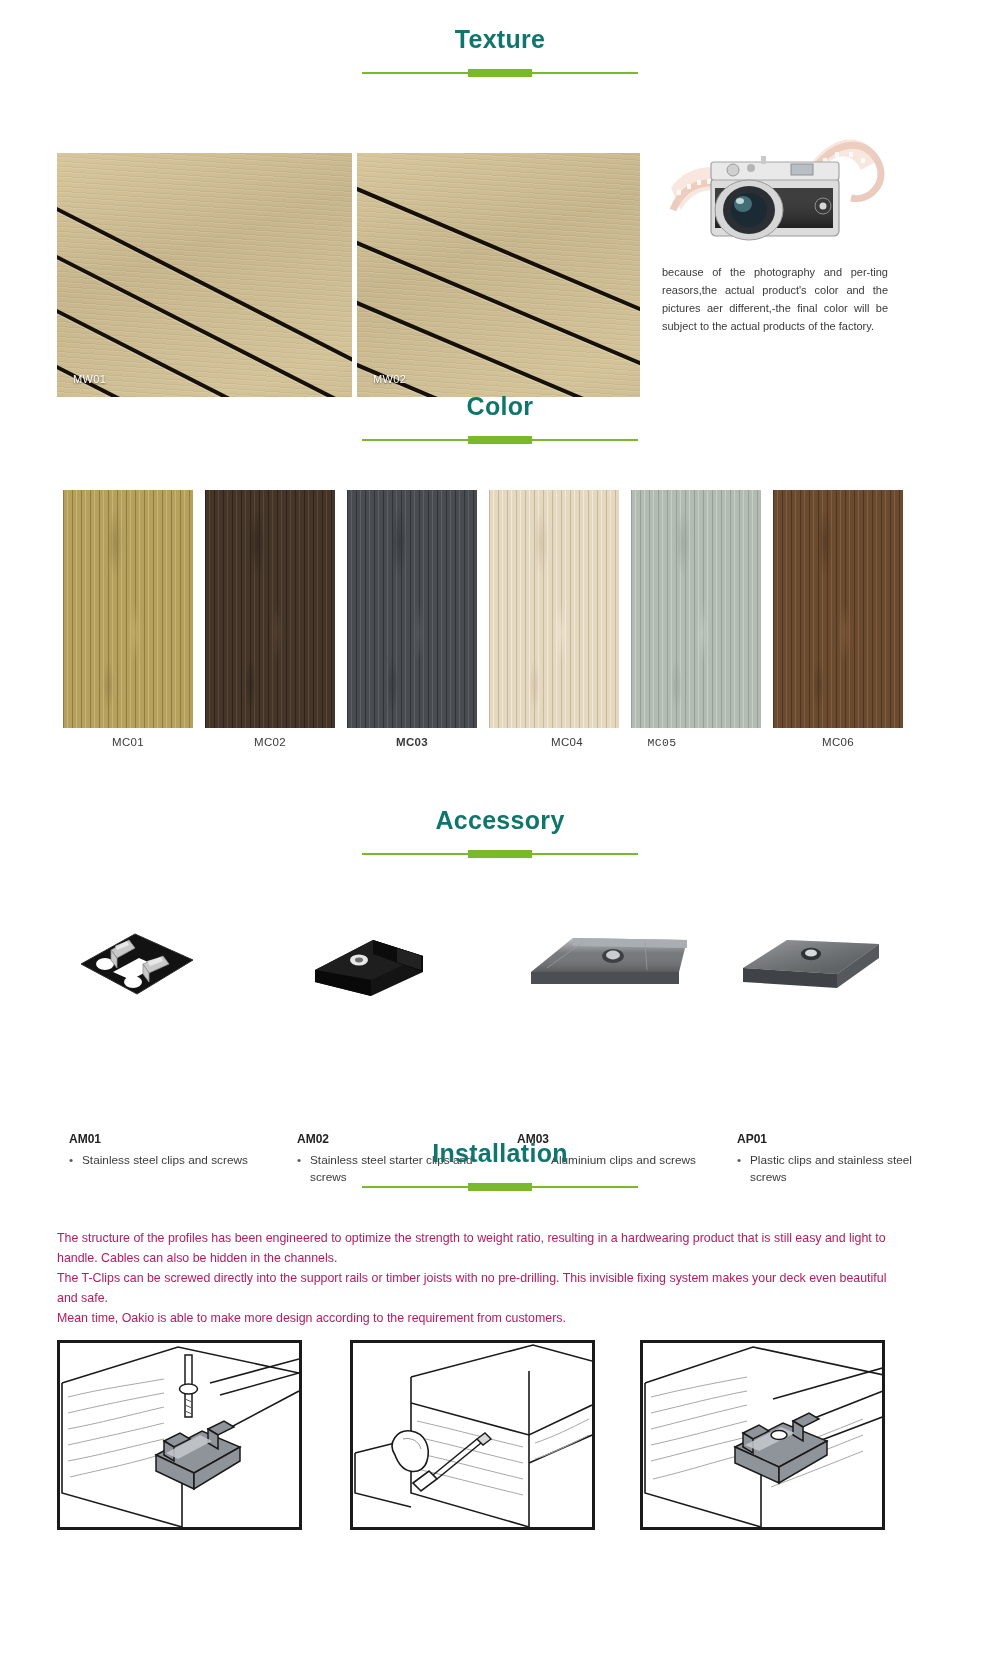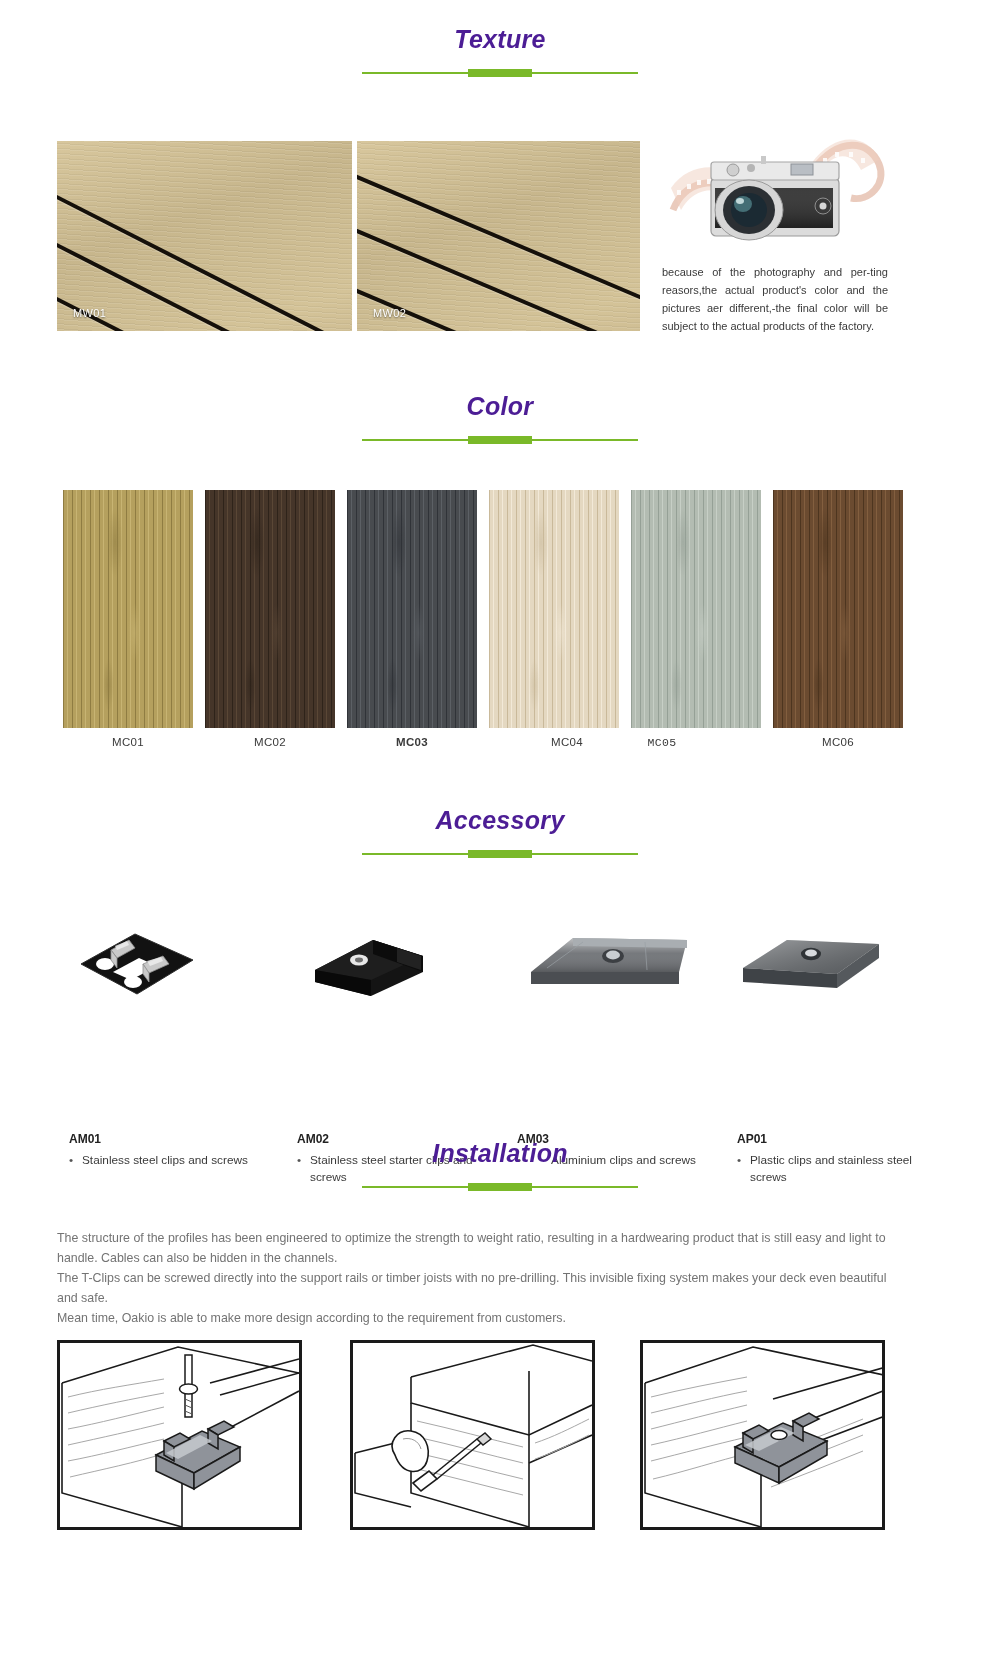--- a/index.html
+++ b/index.html
@@ -9,43 +9,43 @@
     background:#ffffff;
     font-family:"Liberation Sans", sans-serif;
     color:#333;
     position:relative;
     overflow:hidden;
   }
 
   
   .section-head { text-align:center; }
   .section-title {
-    font-size:25px; font-weight:bold; color:#4c1d95;
-    letter-spacing:.3px; margin:0; line-height:1.1;font-style:italic;
+    font-size:25px; font-weight:bold; color:#0f766e;
+    letter-spacing:.3px; margin:0; line-height:1.1;
   }
   .rule-wrap {
     position:relative; width:276px; height:10px;
     margin:14px auto 0;
   }
   .rule-line {
     position:absolute; top:4px; left:0; width:100%; height:2px;
     background:#7ab929;
   }
   .rule-block {
     position:absolute; top:1px; left:50%; transform:translateX(-50%);
     width:64px; height:8px; background:#7ab929;
   }
 
   
   #texture-section { position:absolute; top:26px; left:0; width:1000px; }
   .texture-row {
     position:absolute; top:115px; left:0; width:1000px; height:205px;
   }
   .tex-card {
-    position:absolute; top:0; height:190px; overflow:hidden;
+    position:absolute; top:12px; height:244px; overflow:hidden;
   }
   #tex-card-1 { left:57px; width:295px; }
   #tex-card-2 { left:357px; width:283px; }
   .deck-plate { position:absolute; inset:0; }
   .deck-base {
     position:absolute; inset:-40%;
     background:
       repeating-linear-gradient(4deg, rgba(255,255,255,.10) 0 1px, rgba(0,0,0,.045) 1px 2px, rgba(255,255,255,0) 2px 5px),
       linear-gradient(160deg,#cdbd93 0%, #d8c79d 22%, #c7b68c 45%, #d4c398 70%, #c3b188 100%);
   }
@@ -95,21 +95,21 @@
     padding-left:13px;
   }
   .acc-desc:before {
     content:"\2022"; position:absolute; left:0; top:0; color:#555;
   }
 
   
   #installation-section { position:absolute; top:1140px; left:0; width:1000px; }
   .inst-para {
     position:absolute; top:88px; left:57px; width:832px;
-    font-size:12.4px; line-height:1.62; color:#737373;
+    font-size:12.4px; line-height:1.62; color:#be185d;
   }
   .inst-para p { margin:0; }
   .diagram-row { position:absolute; top:200px; left:0; width:1000px; height:200px; }
   .diagram {
     position:absolute; top:0; width:245px; height:190px;
     border:3px solid #1a1a1a; background:#fff; overflow:hidden;
   }
 </style>
 </head>
 <body>

